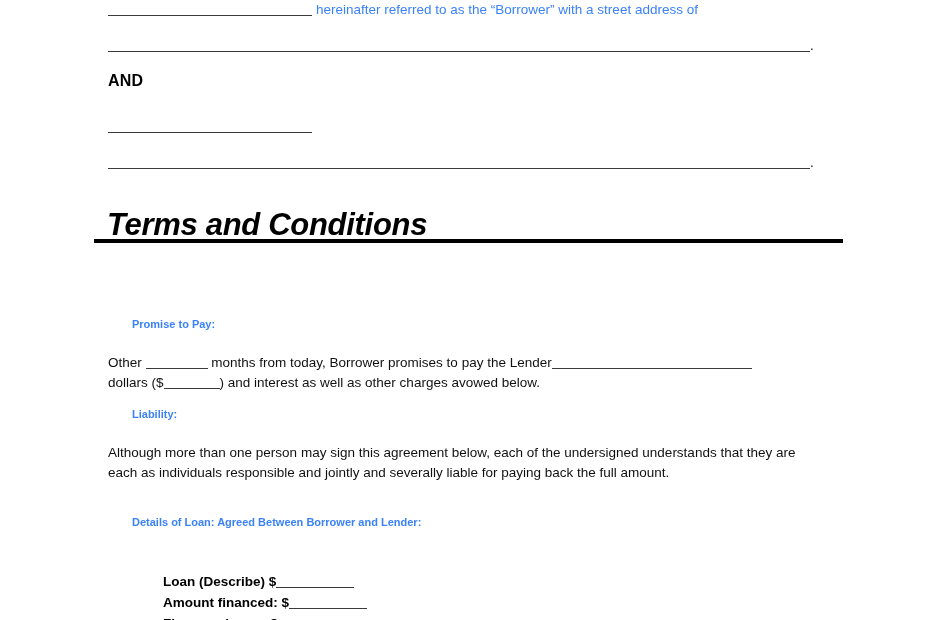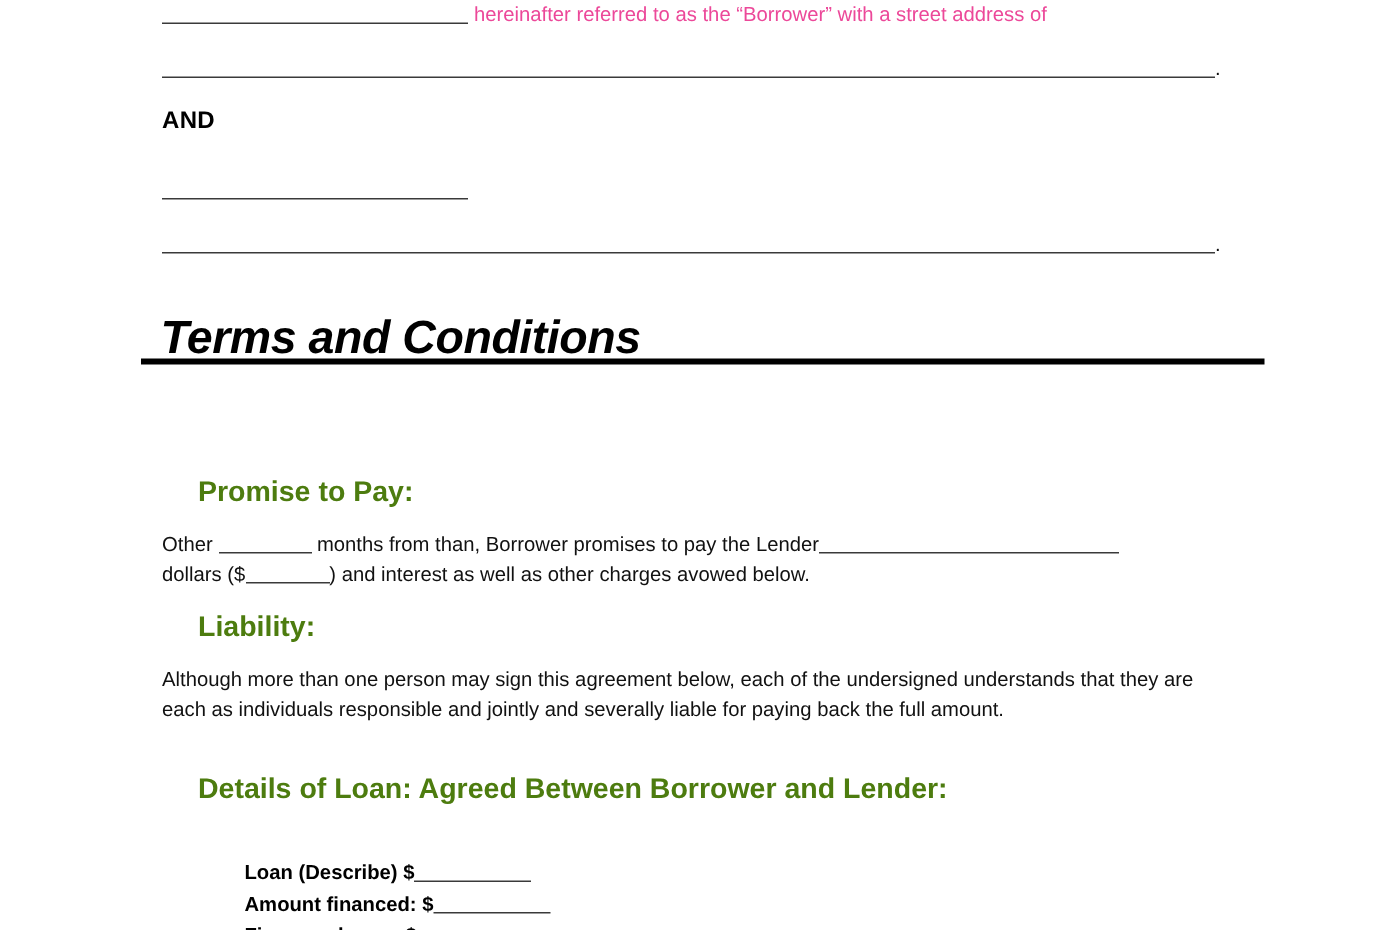--- a/index.html
+++ b/index.html
@@ -24,21 +24,21 @@
     overflow: hidden;
   }
 
   
   .party-line {
     position: absolute;
     left: 108px;
     font-size: 13.5px;
     line-height: 19px;
     white-space: nowrap;
-    color: #ec4899;
+    color: #3b82f6;
   }
   .blank-short {
     display: inline-block;
     width: 204px;
     border-bottom: 1.4px solid #3a3a3a;
     height: 13px;
     vertical-align: -2px;
     margin-right: 4px;
   }
   .addr-line {
@@ -82,23 +82,23 @@
     left: 94px;
     width: 749px;
     height: 4px;
     background: #000000;
   }
 
   
   .section-heading {
     position: absolute;
     left: 108px;
-    font-size: 19px;
+    font-size: 11px;
     font-weight: bold;
-    color: #4d7c0f;
+    color: #3b82f6;
     white-space: nowrap;
     padding-left: 24px;
   }
 
   
   .para {
     position: absolute;
     left: 108px;
     font-size: 13.5px;
     line-height: 19.5px;
@@ -156,21 +156,21 @@
   </div>
 
   <div class="doc-heading" style="top:208px;font-style:italic;">Terms and Conditions</div>
   <div class="rule-thick" style="top:239px;"></div>
 
   <div class="section-heading" style="top:318px;">Promise to Pay:</div>
 
   <div class="para" style="top:353px; width:740px;">
     <span>Other</span>
     <span class="u-blank u-60"></span>
-    <span>months from than, Borrower promises to pay the Lender</span><span class="u-blank u-lender"></span><br>
+    <span>months from today, Borrower promises to pay the Lender</span><span class="u-blank u-lender"></span><br>
     <span>dollars ($</span><span class="u-blank u-55"></span><span>) and interest as well as other charges avowed below.</span>
   </div>
 
   <div class="section-heading" style="top:408px;">Liability:</div>
 
   <div class="para" style="top:443px; width:690px;">Although more than one person may sign this agreement below, each of the undersigned understands that they are each as individuals responsible and jointly and severally liable for paying back the full amount.</div>
 
   <div class="section-heading" style="top:516px;">Details of Loan: Agreed Between Borrower and Lender:</div>
 
 

